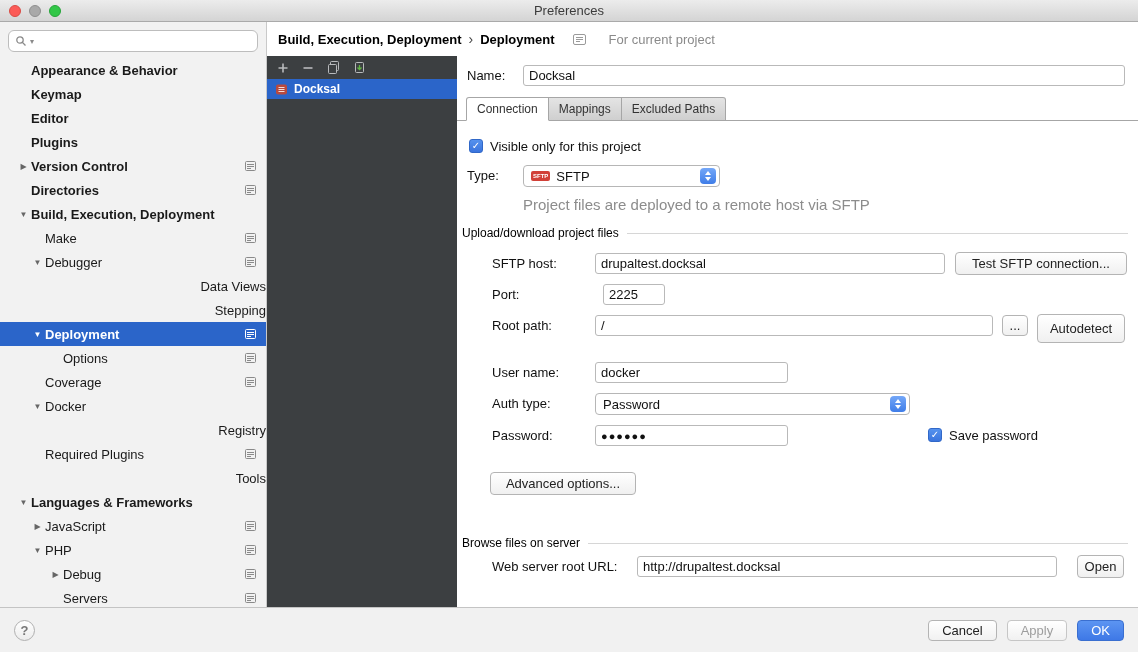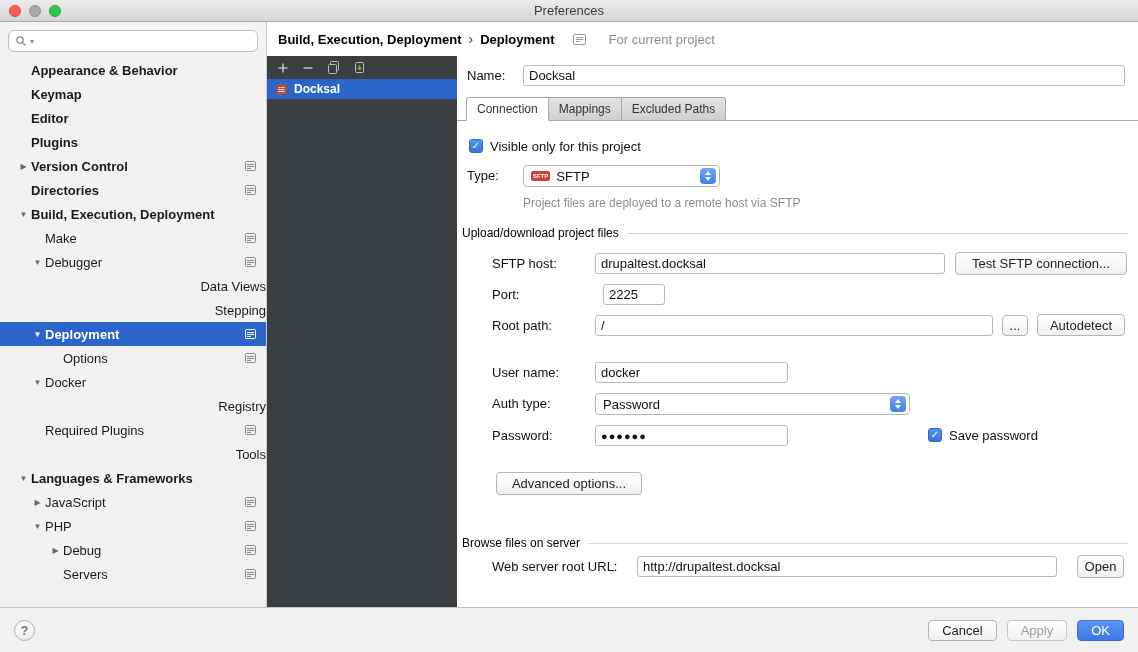--- a/index.html
+++ b/index.html
@@ -51,21 +51,21 @@
   .tb-icon { display: flex; }
   .server-item { height: 20px; display: flex; align-items: center; gap: 6px; padding: 0 8px;
     color: #fff; font-size: 12px; font-weight: bold; background: #2b65c9; }
 
   
   .form-panel { flex: 1; position: relative; background: #fff; overflow: hidden; }
   .flabel { position: absolute; font-size: 13px; color: #111; height: 20px; line-height: 20px; white-space: nowrap; }
   .tf { position: absolute; height: 21px; border: 1px solid #b9b9b9; border-radius: 3px;
     font: 13px "Liberation Sans", sans-serif; padding: 0 5px; background: #fff; color: #111; outline: none; }
   .tf.pw { letter-spacing: 1px; font-size: 11px; }
-  .hint { position: absolute; font-size: 12px; color: #8c8c8c; white-space: nowrap; }
+  .hint { position: absolute; font-size: 15px; color: #8c8c8c; white-space: nowrap; }
   .sect { position: absolute; left: 5px; right: 10px; display: flex; align-items: center; gap: 8px; }
   .sect .t { font-size: 12px; color: #000; white-space: nowrap; }
   .sect .ln { flex: 1; height: 1px; background: #d6d6d6; }
   .tabs { position: absolute; display: flex; z-index: 2; }
   .tab { height: 24px; padding: 0 10px; display: flex; align-items: center; font-size: 12px; color: #333;
     background: linear-gradient(#e4e4e4, #cfcfcf); border: 1px solid #a6a6a6; border-left: none; }
   .tab:first-child { border-left: 1px solid #a6a6a6; border-top-left-radius: 3px; }
   .tab:last-child { border-top-right-radius: 3px; }
   .tab.active { background: #fff; border-bottom-color: #fff; }
   .tabline { position: absolute; left: 0; right: 0; height: 1px; background: #a6a6a6; z-index: 1; }
@@ -78,21 +78,21 @@
     display: flex; align-items: center; padding: 0 3px 0 7px; }
   .combo .val { flex: 1; font-size: 13px; color: #111; white-space: nowrap; overflow: hidden; }
   .stepper { width: 16px; height: 16px; flex: none; border-radius: 4px; margin-left: 4px;
     background: linear-gradient(#74a7f8, #3f7de8); display: flex; flex-direction: column;
     align-items: center; justify-content: center; gap: 2px; }
   .stepper i { width: 0; height: 0; border-left: 3px solid transparent; border-right: 3px solid transparent; }
   .stepper .up { border-bottom: 4px solid #fff; }
   .stepper .dn { border-top: 4px solid #fff; }
   .sftp-badge { background: #d14038; color: #fff; font-size: 6px; font-weight: bold; border-radius: 2px;
     padding: 2px 2px; margin-right: 6px; line-height: 1; flex: none; }
-  .btn { position: absolute; height: 22px; background: linear-gradient(#ffffff, #f0f0f0);
+  .btn { position: absolute; height: 29px; background: linear-gradient(#ffffff, #f0f0f0);
     border: 1px solid #b4b4b4; border-radius: 4px; font: 13px "Liberation Sans", sans-serif; color: #222;
     display: flex; align-items: center; justify-content: center; padding: 0 10px; cursor: default; white-space: nowrap; }
 
   
   .footer { position: absolute; left: 0; top: 607px; width: 100%; height: 45px; background: #f1f1f1;
     border-top: 1px solid #c4c4c4; display: flex; align-items: center; padding: 0 14px; }
   .help { width: 21px; height: 21px; border-radius: 50%; background: linear-gradient(#fff, #ececec);
     border: 1px solid #b0b0b0; display: flex; align-items: center; justify-content: center;
     color: #777; font-size: 13px; font-weight: bold; }
   .fgroup { margin-left: auto; display: flex; gap: 10px; }
@@ -212,20 +212,30 @@
           <span class="a"></span>
           <span class="l">Options</span>
           <span class="bdg">
             <svg width="11" height="10" viewBox="0 0 11 10" fill="none" stroke="currentColor">
               <rect x="0.5" y="0.5" width="10" height="9" rx="1"></rect>
               <path d="M2 3.5h7M2 5.5h7M2 7.5h4"></path>
             </svg>
           </span>
         </div>
       <div class="ti lvl1">
+          <span class="a"></span>
+          <span class="l">Coverage</span>
+          <span class="bdg">
+            <svg width="11" height="10" viewBox="0 0 11 10" fill="none" stroke="currentColor">
+              <rect x="0.5" y="0.5" width="10" height="9" rx="1"></rect>
+              <path d="M2 3.5h7M2 5.5h7M2 7.5h4"></path>
+            </svg>
+          </span>
+        </div>
+      <div class="ti lvl1">
           <span class="a">▼</span>
           <span class="l">Docker</span>
         </div>
       <div class="ti lvl2">
           <span class="a"></span>
           <span class="l">Registry</span>
         </div>
       <div class="ti lvl1">
           <span class="a"></span>
           <span class="l">Required Plugins</span>
@@ -401,21 +411,21 @@
 
         <span class="flabel" style="left:35px;top:370px">Password:</span>
         <input class="tf pw" style="left: 138px; top: 369px; width: 193px;" value="●●●●●●">
         <div class="cb" style="left:471px;top:370px">
           <span class="box">
               <span>✓</span>
             </span>
           <span class="cl">Save password</span>
         </div>
 
-        <div class="btn" style="left:39px;top:416px;width:146px;height:23px">Advanced options...</div>
+        <div class="btn" style="left:33px;top:416px;width:146px;height:23px">Advanced options...</div>
 
         <div class="sect" style="top:480px">
           <span class="t">Browse files on server</span>
           <span class="ln"></span>
         </div>
 
         <span class="flabel" style="left:35px;top:501px">Web server root URL:</span>
         <input class="tf" style="left: 180px; top: 500px; width: 420px;" value="http://drupaltest.docksal">
         <div class="btn" style="left:620px;top:499px;width:47px;height:23px">Open</div>
       </div>

